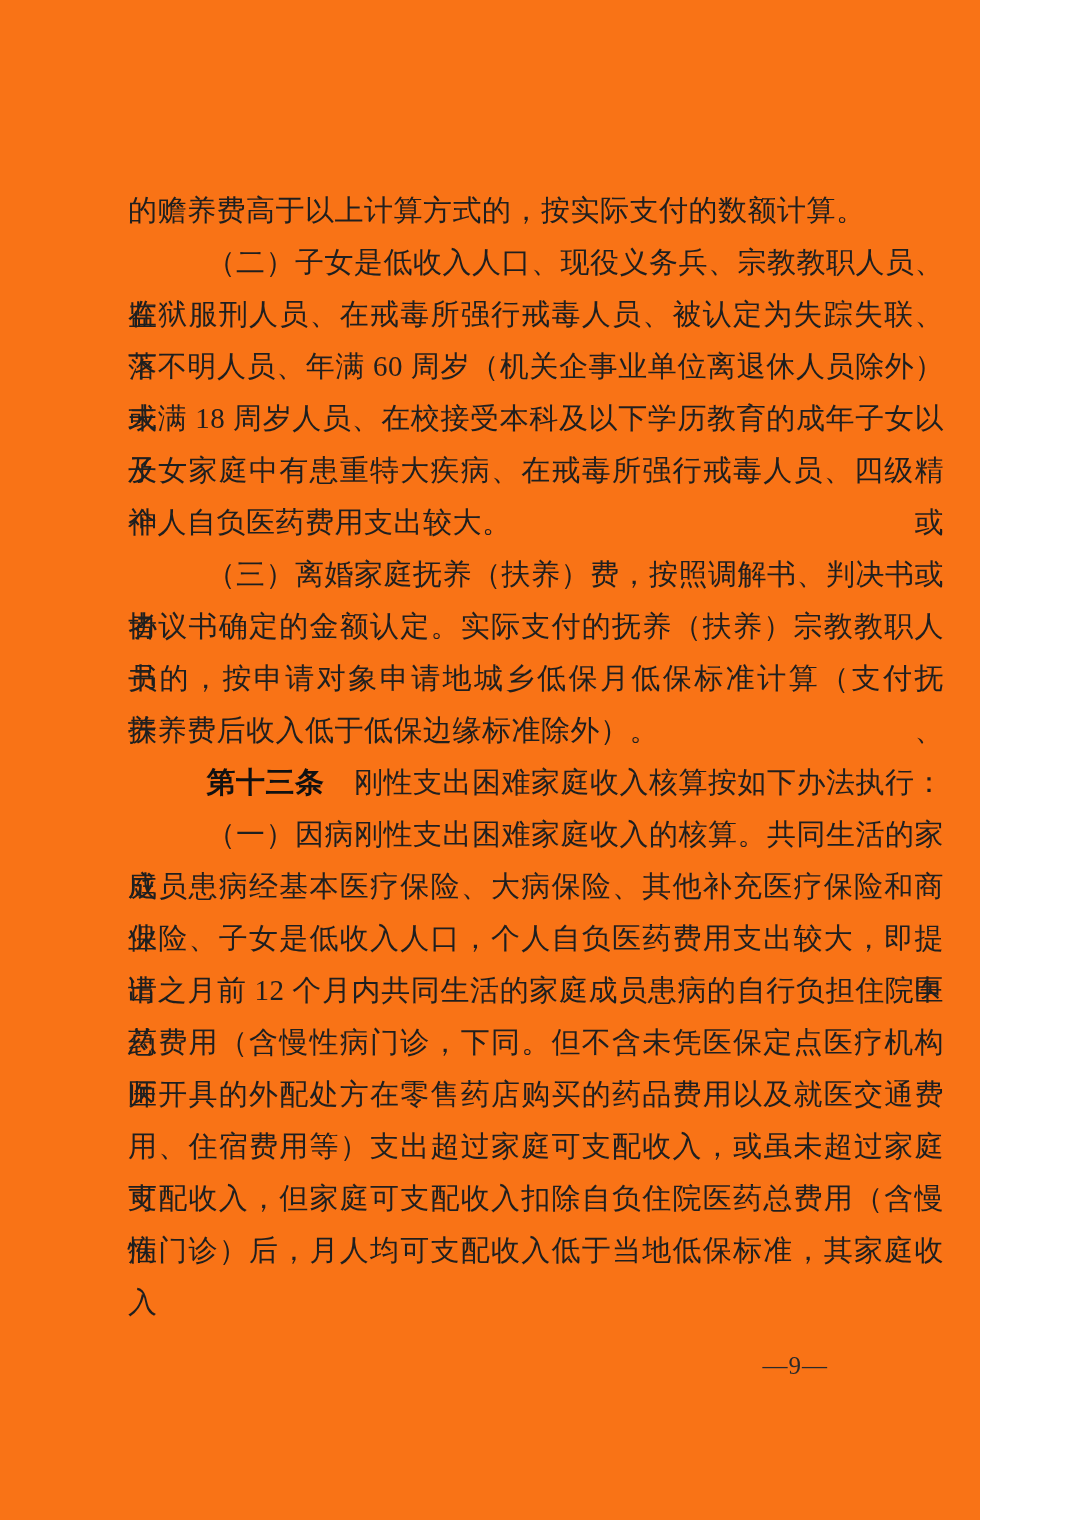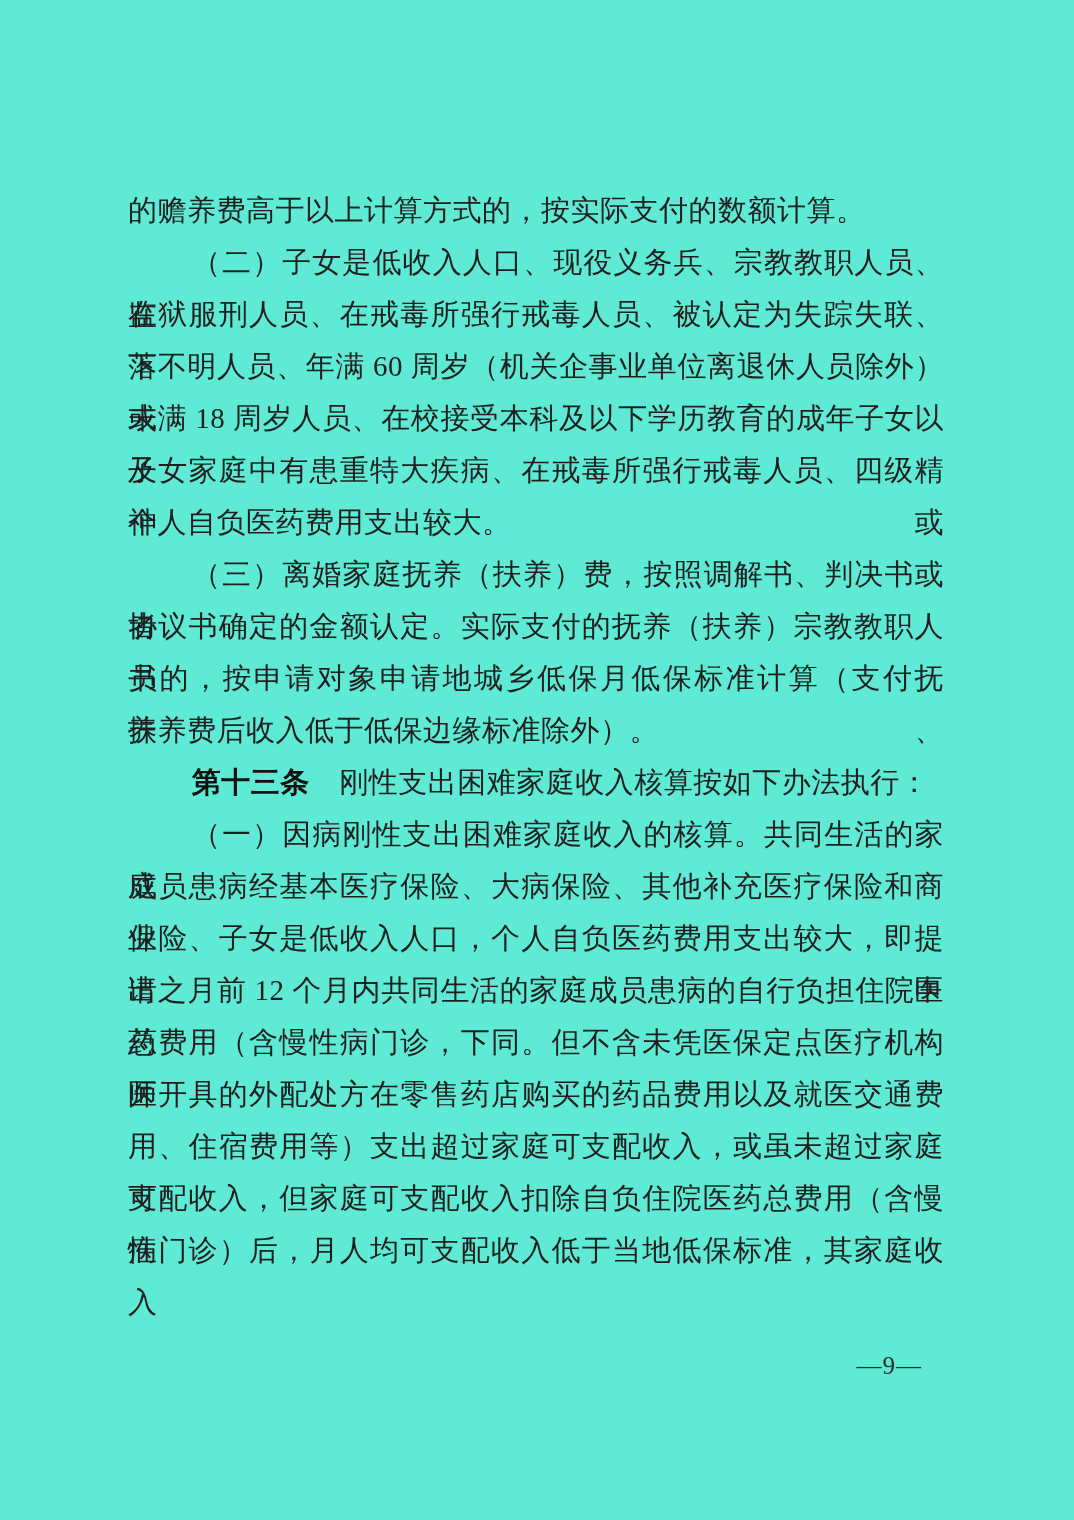--- a/index.html
+++ b/index.html
@@ -9,23 +9,23 @@
   }
   body {
     width: 1074px;
     height: 1520px;
     font-family: "Liberation Serif", "DejaVu Serif", serif;
     color: #1f1f1f;
     overflow: hidden;
   }
   .page {
     position: relative;
-    width: 1074px;
+    width: 980px;
     height: 1520px;
-    background: #5eead4;
+    background: #f97316;
   }
   .text-block {
     position: absolute;
     left: 128px;
     top: 184px;
     width: 816px;
   }
   .line {
     font-size: 29px;
     line-height: 52px;
@@ -34,20 +34,21 @@
     letter-spacing: 0.5px;
     white-space: normal;
   }
   .line.justify {
     text-align: justify;
     text-align-last: justify;
     text-justify: inter-character;
   }
   .line.indent {
     text-indent: 2.2em;
+    text-align: right;
   }
   .article-no {
     font-weight: bold;
     font-family: "Liberation Sans", "DejaVu Sans", sans-serif;
     color: #111111;
   }
   .page-number {
     position: absolute;
     top: 1350px;
     right: 152px;

